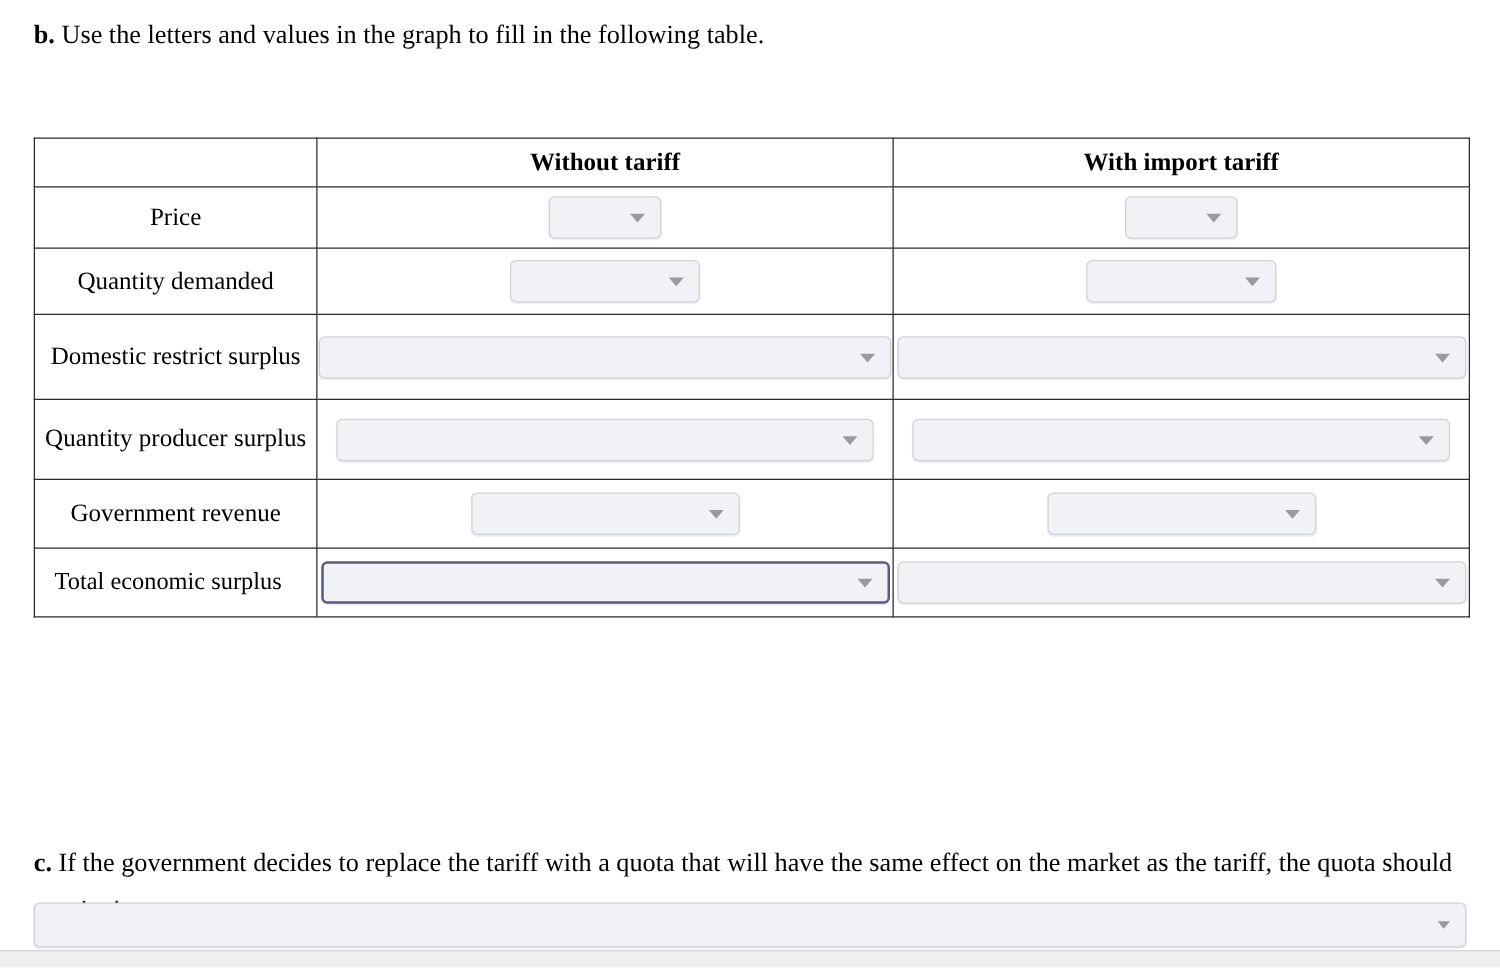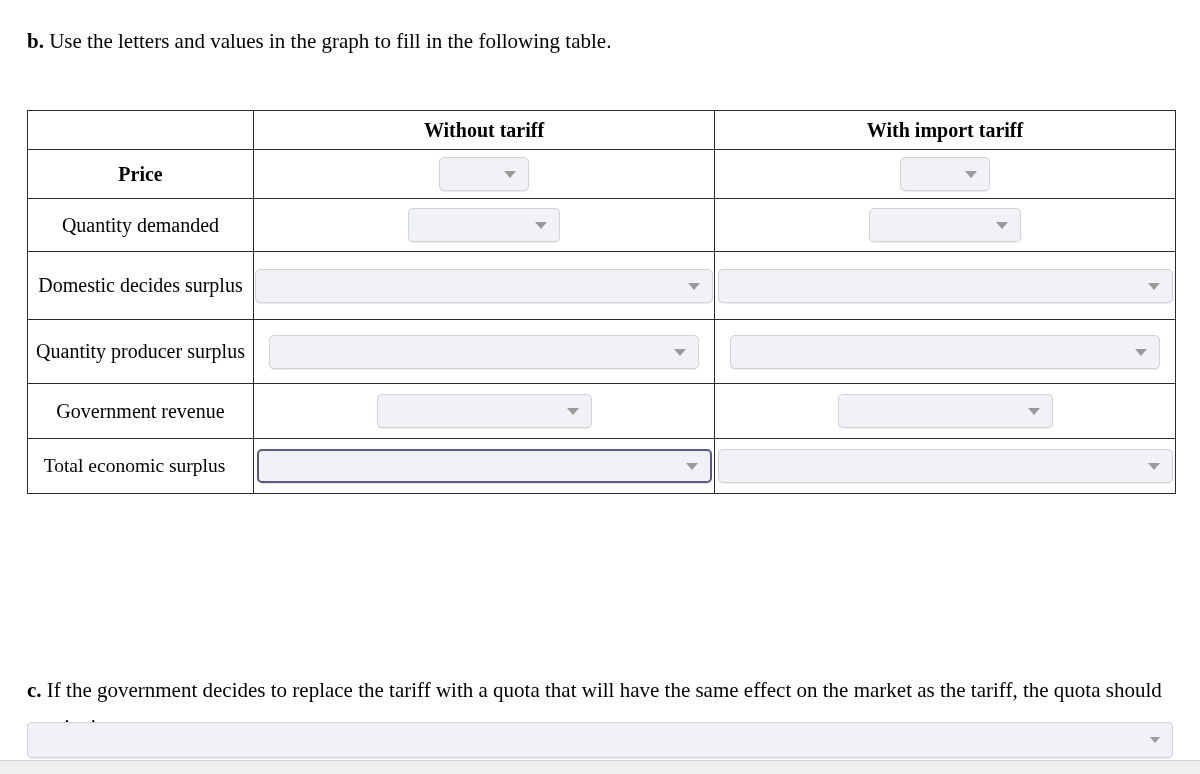--- a/index.html
+++ b/index.html
@@ -13,21 +13,21 @@
     position: relative;
     overflow: hidden;
     font-family: "Liberation Serif", "DejaVu Serif", serif;
     color: #000000;
   }
 
   
   .prompt-b {
     position: absolute;
     left: 27px;
-    top: 28px;
+    top: 14px;
     font-size: 21px;
     line-height: 1.3;
     white-space: nowrap;
   }
   .prompt-b .lead { font-weight: bold; }
 
   
   .tariff-table {
     position: absolute;
     left: 27px;
@@ -66,21 +66,21 @@
     font-size: 19.5px;
     white-space: nowrap;
   }
 
   .cell-field {
     text-align: center;
     padding: 6px 0;
   }
 
   
-  .r-price   td { height: 48px; font-weight: bold; }
+  .r-price   td { height: 48px; }
   .r-qd      td { height: 52px; }
   .r-qs      td { height: 52px; }
   .r-dcs     td { height: 67px; }
   .r-dps     td { height: 63px; }
   .r-gov     td { height: 54px; }
   .r-tes     td { height: 54px; }
 
   
   .dropdown {
     display: inline-block;
@@ -221,21 +221,21 @@
       <td class="cell-field">
         <span class="dropdown w-qty">
           <span class="dd-value"></span>
           <span class="caret"></span>
         </span>
       </td>
     </tr>
 
 
     <tr class="r-dcs">
-      <td class="row-label">Domestic decides surplus</td>
+      <td class="row-label">Domestic restrict surplus</td>
       <td class="cell-field">
         <span class="dropdown w-dcs-l">
           <span class="dd-value"></span>
           <span class="caret"></span>
         </span>
       </td>
       <td class="cell-field">
         <span class="dropdown w-dcs-r">
           <span class="dd-value"></span>
           <span class="caret"></span>

